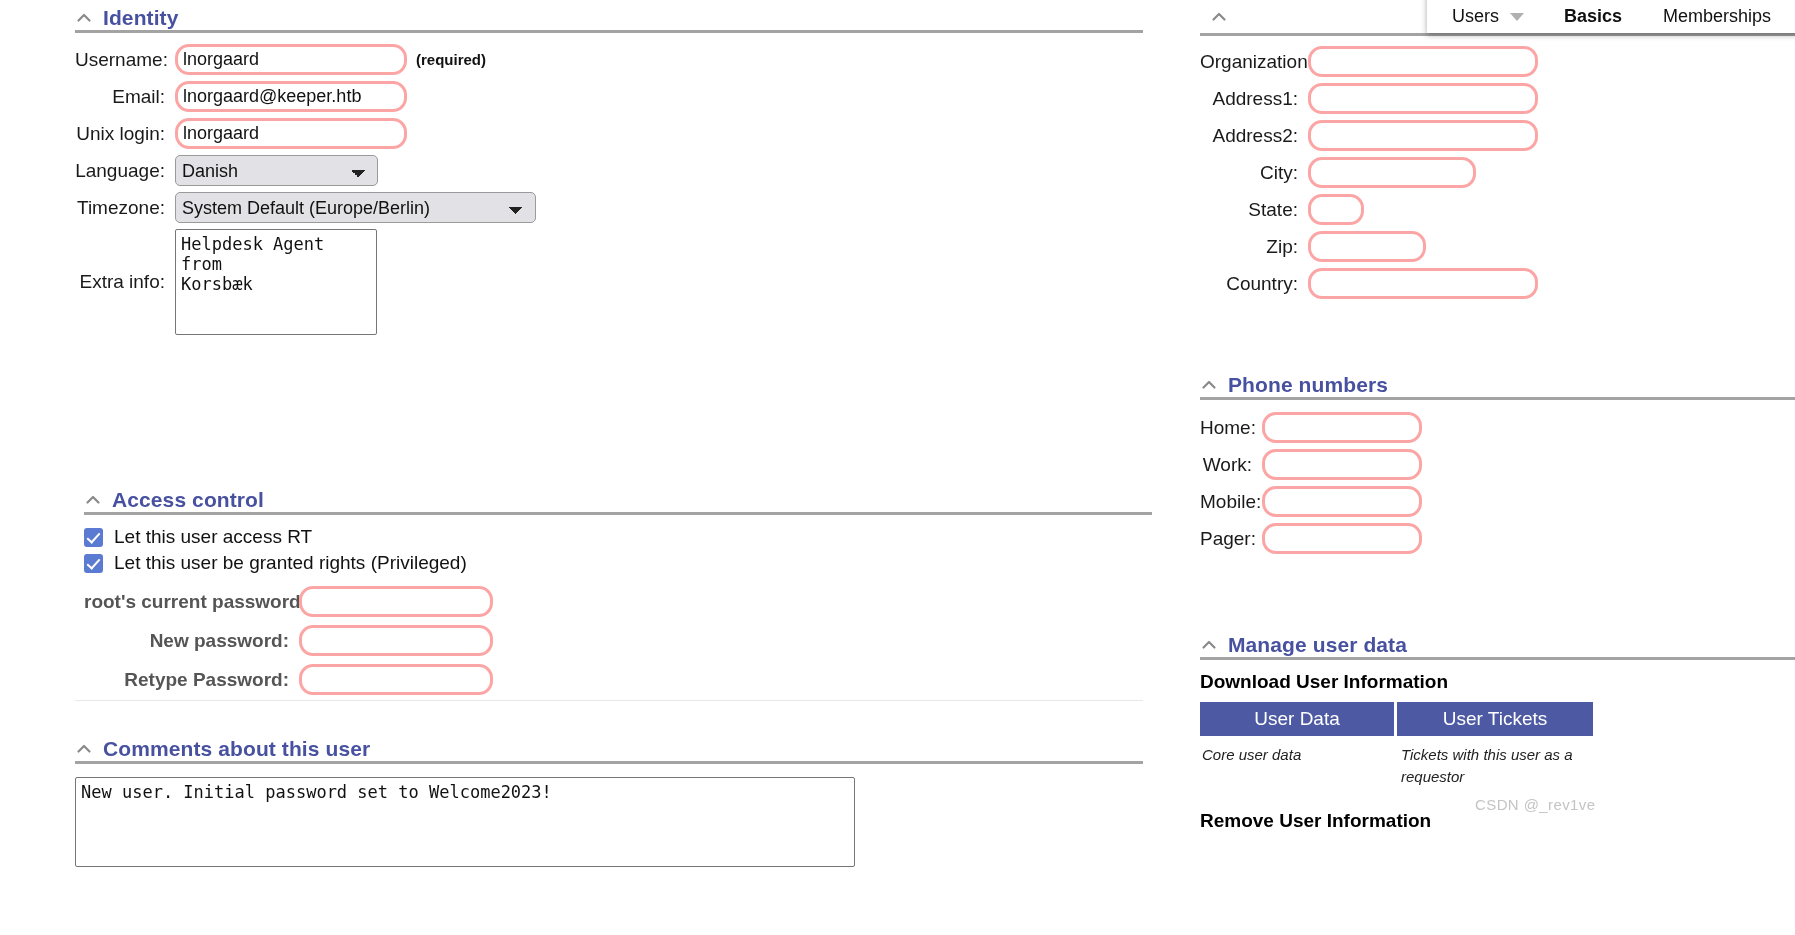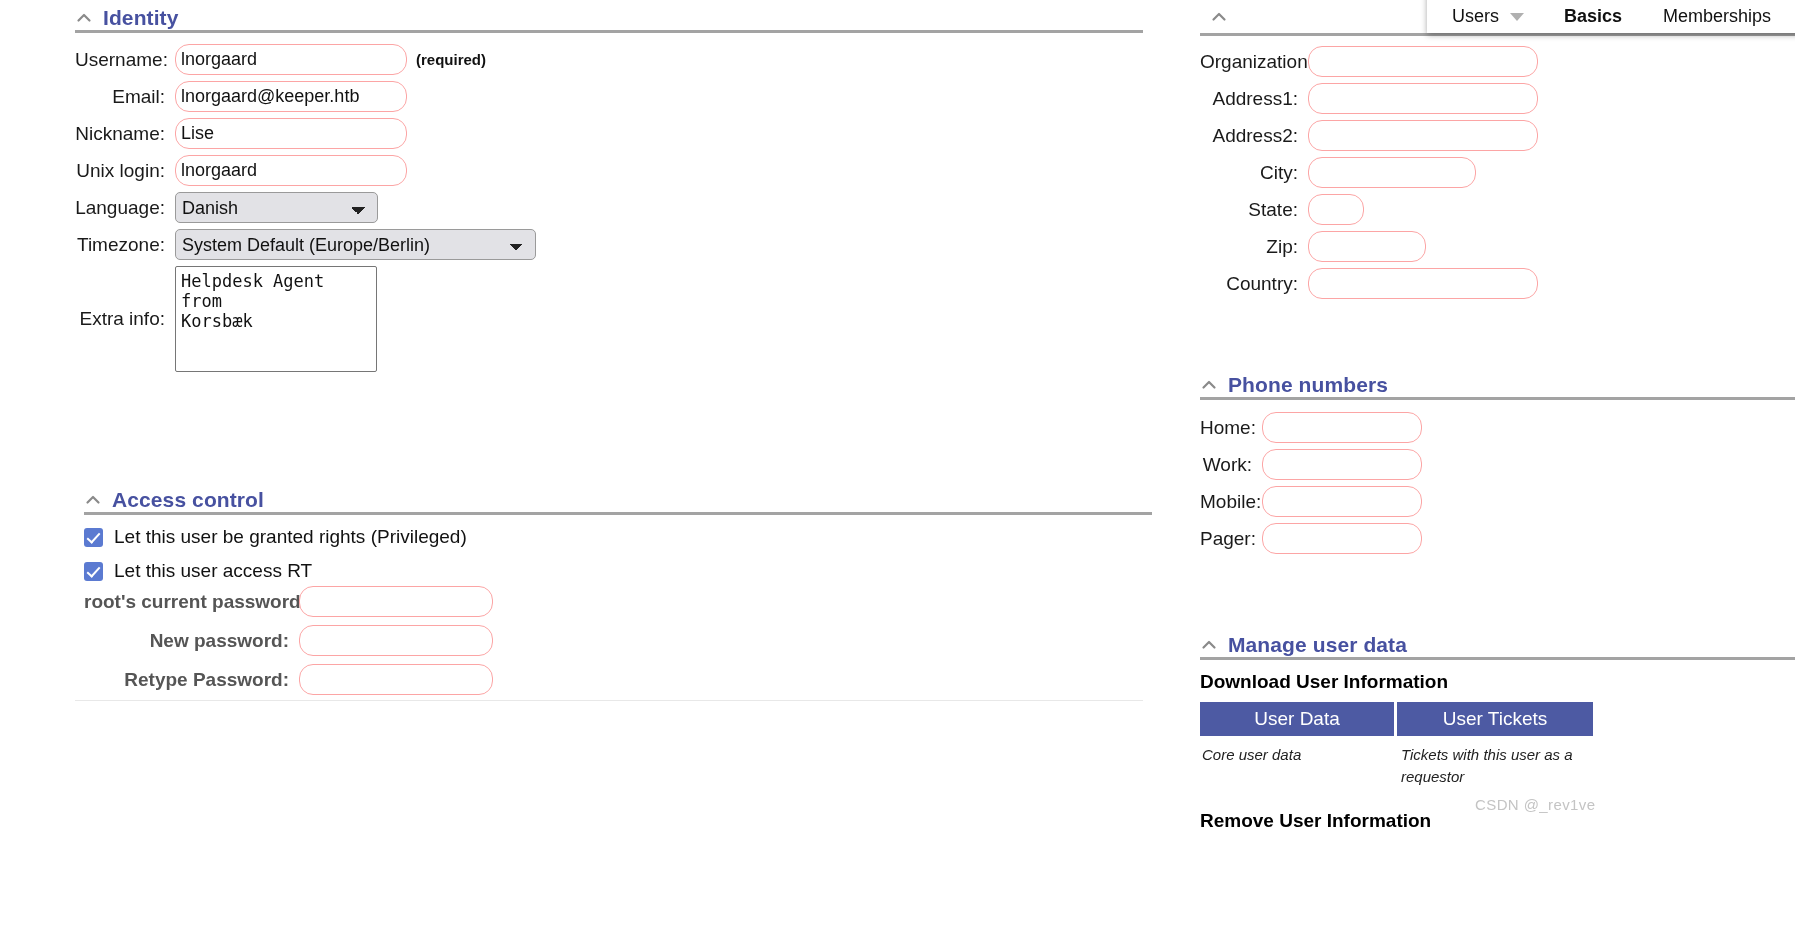--- a/index.html
+++ b/index.html
@@ -52,21 +52,21 @@
   .lbl-bold {
     text-align: right;
     font-size: 19px;
     color: #555555;
     font-weight: bold;
     padding-right: 10px;
     white-space: nowrap;
   }
   input.txt {
     height: 31px;
-    border: 1px solid #fca5a5;
+    border: 3px solid #fca5a5;
     border-radius: 14px;
     background: #fff;
     font-family: "Liberation Sans", sans-serif;
     font-size: 18px;
     color: #111;
     padding: 0 5px;
     outline: none;
   }
   select.sel {
     height: 31px;
@@ -212,24 +212,20 @@
         <input class="txt" style="width: 232px;" value="lnorgaard">
         <span class="required">(required)</span>
       </div>
 
       <div class="row">
         <span class="lbl" style="width:100px;">Email:</span>
         <input class="txt" style="width: 232px;" value="lnorgaard@keeper.htb">
       </div>
 
 
-      <div class="row">
-        <span class="lbl" style="width:100px;">Nickname:</span>
-        <input class="txt" style="width: 232px;" value="Lise">
-      </div>
 
       <div class="row">
         <span class="lbl" style="width:100px;">Unix login:</span>
         <input class="txt" style="width: 232px;" value="lnorgaard">
       </div>
 
       <div class="row">
         <span class="lbl" style="width:100px;">Language:</span>
         <select class="sel" style="width:203px;">
           <option>Danish</option>
@@ -256,46 +252,60 @@
       <span class="chev">
         <svg width="18" height="18" viewBox="0 0 18 18">
             <path d="M3.5 11.5 L9 6 L14.5 11.5" stroke="#8a8a8a" stroke-width="2.2" fill="none" stroke-linecap="round" stroke-linejoin="round"></path>
           </svg>
       </span>
       <span class="sec-title">Access control</span>
     </div>
     <div class="sec-rule"></div>
 
     <div style="padding-top:11px;">
+      <div class="cbrow">
+        <span class="cbox"></span>
+        <span class="cblabel">Let this user access RT</span>
+      </div>
       <div class="cbrow" style="margin-bottom:12px;">
         <span class="cbox"></span>
         <span class="cblabel">Let this user be granted rights (Privileged)</span>
       </div>
-      <div class="cbrow">
-        <span class="cbox"></span>
-        <span class="cblabel">Let this user access RT</span>
-      </div>
 
       <div class="row" style="margin-bottom:8px;">
         <span class="lbl-bold" style="width:215px;">root's current password:</span>
         <input class="txt" type="password" style="width: 194px;" value="">
       </div>
       <div class="row" style="margin-bottom:8px;">
         <span class="lbl-bold" style="width:215px;">New password:</span>
         <input class="txt" type="password" style="width: 194px;" value="">
       </div>
       <div class="row">
         <span class="lbl-bold" style="width:215px;">Retype Password:</span>
         <input class="txt" type="password" style="width: 194px;" value="">
       </div>
     </div>
   </div>
 
   <div style="position:absolute; left:75px; top:700px; width:1068px; height:1px; background:#e8e8e8;"></div>
 
+  <div class="section" style="left:75px; top:737px; width:1068px;">
+    <div class="sec-head">
+      <span class="chev">
+        <svg width="18" height="18" viewBox="0 0 18 18">
+            <path d="M3.5 11.5 L9 6 L14.5 11.5" stroke="#8a8a8a" stroke-width="2.2" fill="none" stroke-linecap="round" stroke-linejoin="round"></path>
+          </svg>
+      </span>
+      <span class="sec-title">Comments about this user</span>
+    </div>
+    <div class="sec-rule"></div>
+    <div style="padding-top:13px;">
+      <textarea class="ta" style="width: 780px; height: 90px;">New user. Initial password set to Welcome2023!</textarea>
+    </div>
+  </div>
 
   <div class="rpanel-rule" style="left:1200px; top:33px; width:595px;"></div>
   <div style="position:absolute; left:1210px; top:8px; width:18px; height:18px;">
     <svg width="18" height="18" viewBox="0 0 18 18">
         <path d="M3.5 11.5 L9 6 L14.5 11.5" stroke="#8a8a8a" stroke-width="2.2" fill="none" stroke-linecap="round" stroke-linejoin="round"></path>
       </svg>
   </div>
 
   <div class="section" style="left:1200px; top:46px; width:595px;">
     <div class="row">

